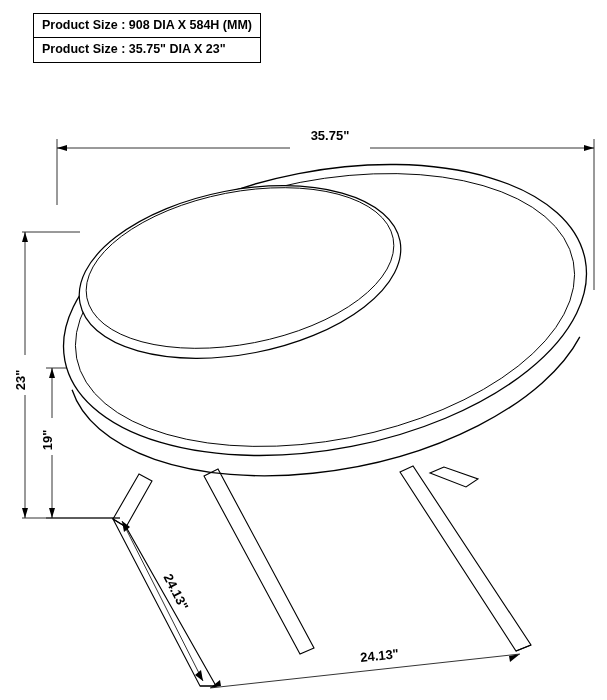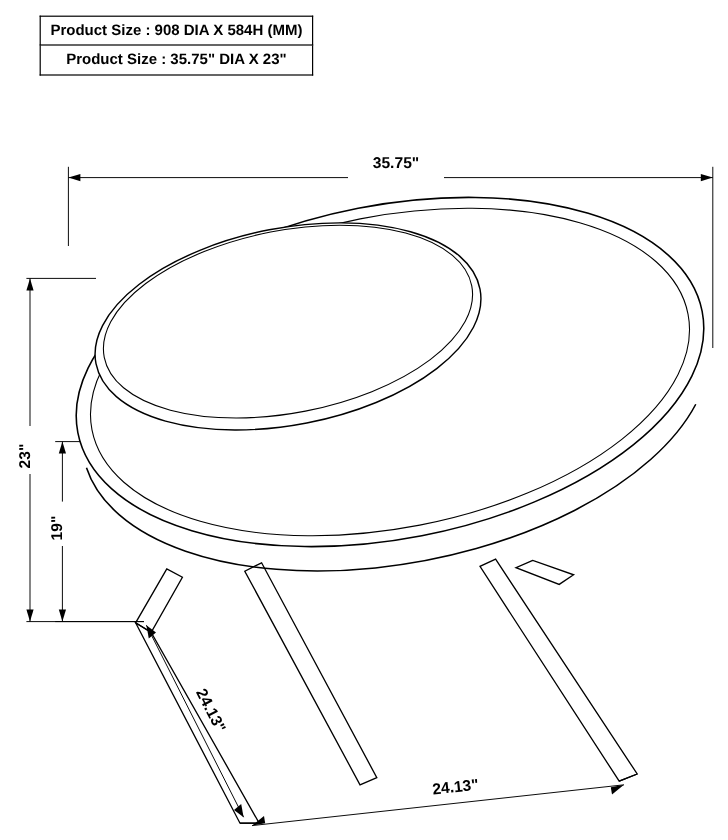--- a/index.html
+++ b/index.html
@@ -23,21 +23,20 @@
     border: 1px solid #000;
   }
   #spec-table td {
     border: 1px solid #000;
     padding: 4px 8px 5px 8px;
     font-size: 12.5px;
     font-weight: bold;
     font-family: "Liberation Sans", sans-serif;
     white-space: nowrap;
     line-height: 1.15;
-    text-align: center;
   }
   #drawing {
     position: absolute;
     left: 0;
     top: 0;
   }
   .dim-text {
     font-family: "Liberation Sans", sans-serif;
     font-size: 13px;
     font-weight: bold;

